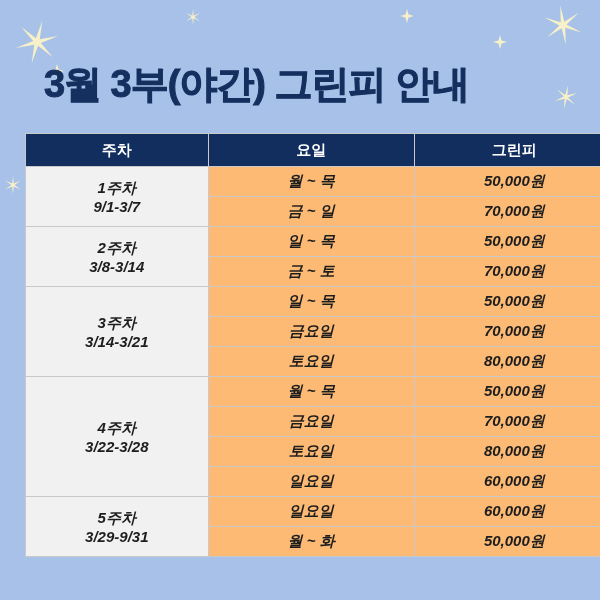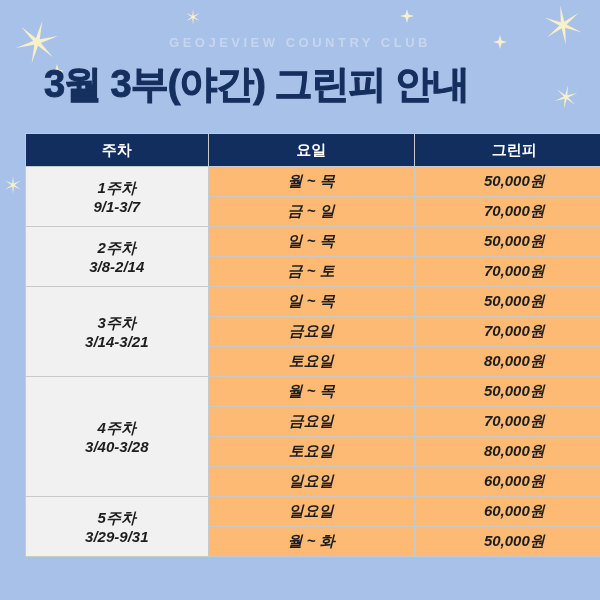--- a/index.html
+++ b/index.html
@@ -97,21 +97,20 @@
   <svg class="star" style="left:543px; top:5px; transform:rotate(-8deg);" width="40" height="40" viewBox="0 0 100 100">
       <polygon fill="#f7f0c8" points="50,0 45.5,42.2 6.7,25 41,50 6.7,75 45.5,57.8 50,100 54.5,57.8 93.3,75 59,50 93.3,25 54.5,42.2"></polygon>
     </svg>
   <svg class="star" style="left:554px; top:85px; transform:rotate(10deg);" width="24" height="24" viewBox="0 0 100 100">
       <polygon fill="#f7f0c8" points="50,0 45.5,42.2 6.7,25 41,50 6.7,75 45.5,57.8 50,100 54.5,57.8 93.3,75 59,50 93.3,25 54.5,42.2"></polygon>
     </svg>
   <svg class="star" style="left:4px; top:176px;" width="18" height="18" viewBox="0 0 100 100">
       <polygon fill="#f7f0c8" points="50,0 45.5,42.2 6.7,25 41,50 6.7,75 45.5,57.8 50,100 54.5,57.8 93.3,75 59,50 93.3,25 54.5,42.2"></polygon>
     </svg>
 
-  <div class="club-name">GEOJEVIEW COUNTRY CLUB</div>
   <div class="page-title">3월 3부(야간) 그린피 안내</div>
 
   <table class="fee-table">
     <colgroup>
       <col class="col-week">
         <col class="col-day">
         <col class="col-fee">
     </colgroup>
     <thead>
       <tr>
@@ -131,21 +130,21 @@
         <td>50,000원</td>
       </tr>
       <tr>
         <td>금 ~ 일</td>
         <td>70,000원</td>
       </tr>
 
       <tr>
         <td class="week-cell" rowspan="2">
           <div>2주차</div>
-          <div>3/8-2/14</div>
+          <div>3/8-3/14</div>
         </td>
         <td>일 ~ 목</td>
         <td>50,000원</td>
       </tr>
       <tr>
         <td>금 ~ 토</td>
         <td>70,000원</td>
       </tr>
 
       <tr>
@@ -161,21 +160,21 @@
         <td>70,000원</td>
       </tr>
       <tr>
         <td>토요일</td>
         <td>80,000원</td>
       </tr>
 
       <tr>
         <td class="week-cell" rowspan="4">
           <div>4주차</div>
-          <div>3/40-3/28</div>
+          <div>3/22-3/28</div>
         </td>
         <td>월 ~ 목</td>
         <td>50,000원</td>
       </tr>
       <tr>
         <td>금요일</td>
         <td>70,000원</td>
       </tr>
       <tr>
         <td>토요일</td>

